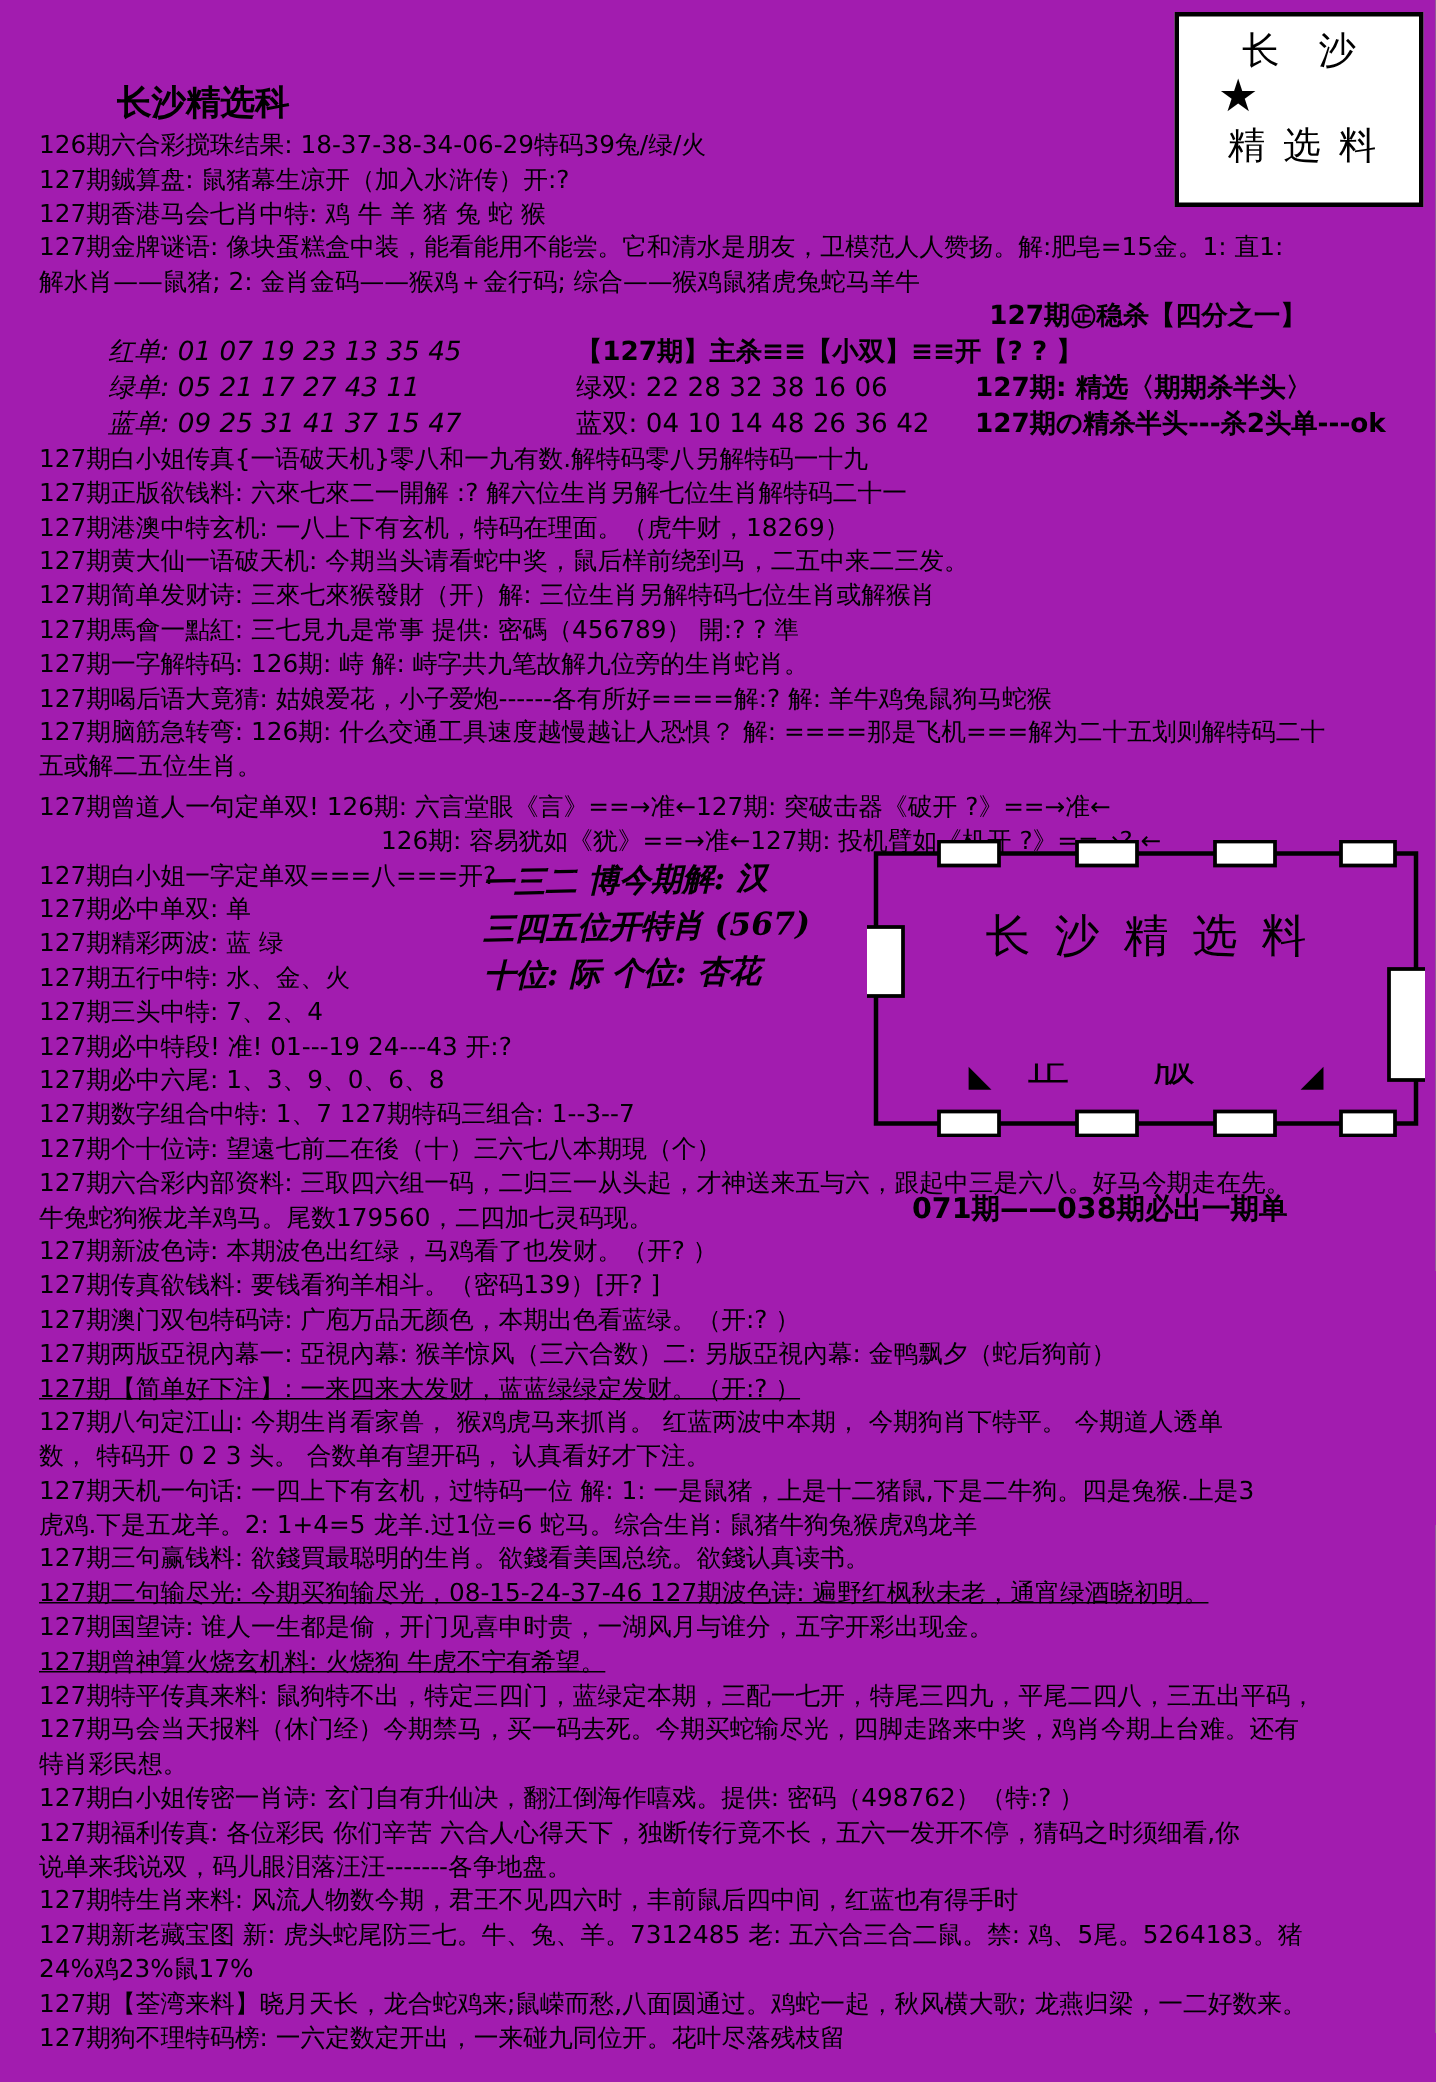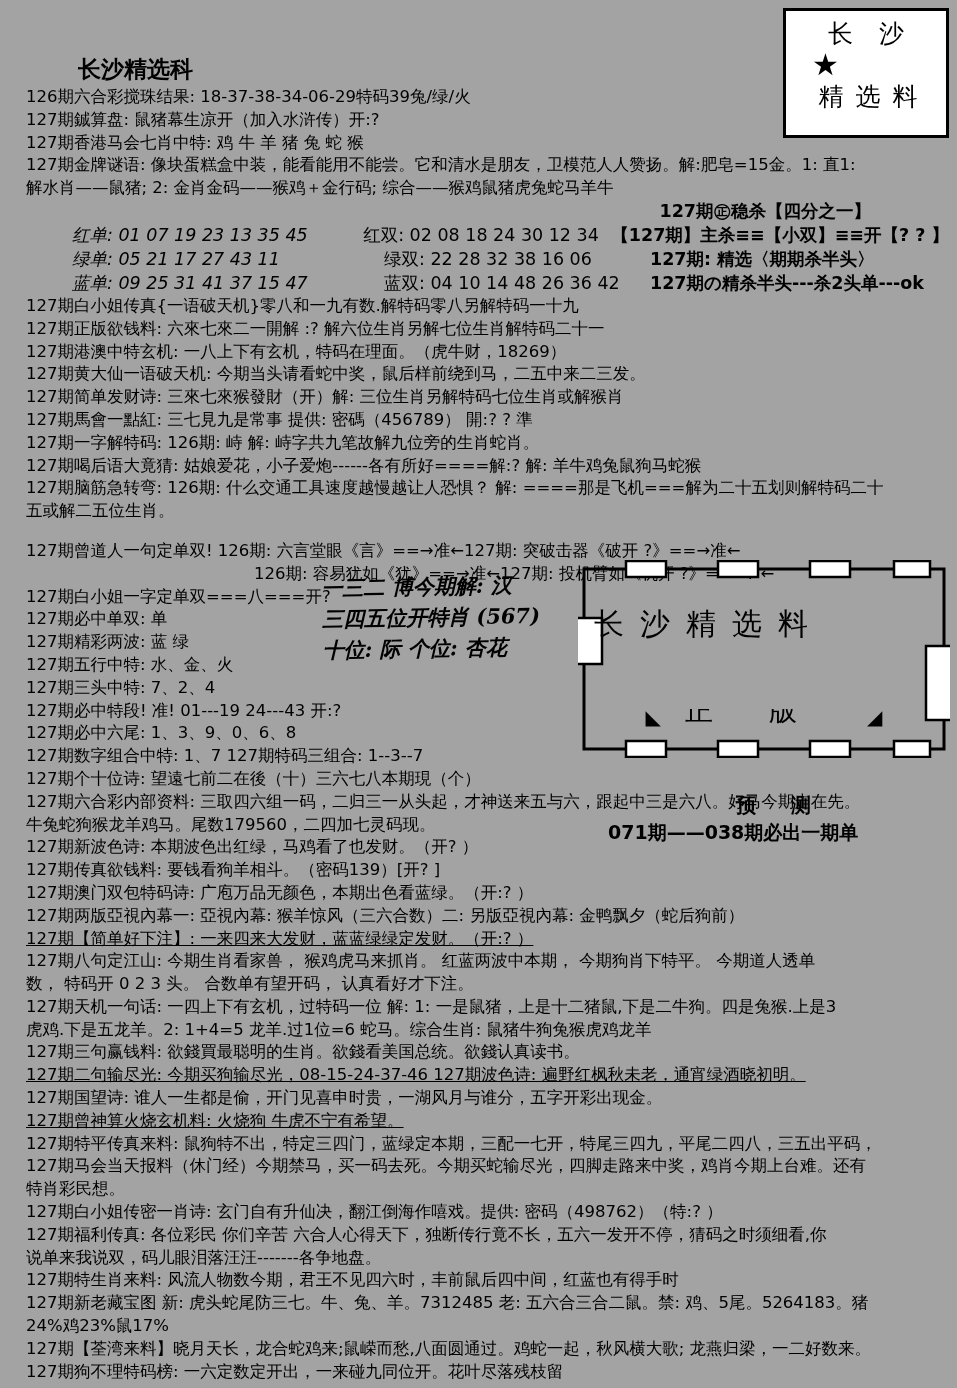--- a/index.html
+++ b/index.html
@@ -1,43 +1,43 @@
 <!DOCTYPE html>
 <html><head>
 <meta charset="utf-8">
 <style>
   html,body{margin:0;padding:0;background:#888;}
-  .page{position:relative;width:957px;height:1388px;background:#a3a3a3;color:#000;
+  .page{position:relative;width:957px;height:1388px;background:#a21caf;color:#000;
         font-family:"DejaVu Sans",sans-serif;overflow:hidden;}
   .content{padding:56px 8px 0 26px;}
   .title{font-size:23px;font-weight:bold;margin:0 0 4px 52px;line-height:26px;}
   .ln{font-size:16.5px;line-height:22.8px;white-space:nowrap;}
   .ln.u{text-decoration:underline;}
   .ln.ind{margin-left:228px;}
-  .ln.gap{margin-top:17px;}
+  .ln.gap{margin-top:4px;}
   .killline{font-size:17.5px;font-weight:bold;text-align:right;padding-right:78px;line-height:23px;}
   .numrow{display:flex;margin-left:46px;font-size:17.5px;line-height:24px;white-space:nowrap;}
   .numrow .c1{width:312px;font-style:italic;}
   .numrow .c2{width:266px;}
   .numrow .c3{font-weight:bold;}
   
   .brandbox{position:absolute;top:8px;right:8px;width:160px;height:124px;border:3px solid #000;
             text-align:center;background:#fff;}
   .brandbox .t1{font-size:25px;letter-spacing:26px;padding-left:26px;margin-top:6px;font-family:"DejaVu Serif",serif;}
   .brandbox .star{font-size:30px;text-align:left;padding-left:26px;line-height:30px;}
   .brandbox .t2{font-size:25px;letter-spacing:12px;padding-left:16px;font-family:"DejaVu Serif",serif;}
   
   .zone{position:relative;}
   .handwritten{position:absolute;left:322px;top:570px;width:290px;transform:rotate(-1deg);
                font-family:"DejaVu Serif",serif;font-weight:bold;font-style:italic;
                font-size:21px;line-height:31px;white-space:nowrap;}
   
   .stamp{position:absolute;left:578px;top:560px;width:372px;height:198px;}
   .stamp svg{position:absolute;left:0;top:0;}
-  .stamp .stitle{position:absolute;left:0;right:0;top:44px;font-size:30px;
+  .stamp .stitle{position:absolute;left:0;right:0;top:44px;text-align:center;font-size:30px;
                  letter-spacing:16px;padding-left:16px;font-family:Liberation Sans, sans-serif;}
   .stamp .ssub{position:absolute;left:0;right:0;bottom:34px;display:flex;justify-content:center;
                align-items:flex-end;gap:14px;}
   .stamp .mark{font-size:20px;line-height:14px;}
   .stamp .clip{height:15px;overflow:hidden;}
   .stamp .clip span{display:block;margin-top:-17px;font-size:28px;letter-spacing:56px;padding-left:10px;
                     font-family:"DejaVu Serif",serif;}
   
   .forecast{position:absolute;left:608px;top:792px;width:345px;font-weight:bold;}
   .forecast .ft{text-align:center;font-size:20px;letter-spacing:14px;line-height:26px;}
@@ -65,21 +65,20 @@
         <div class="ln">127期金牌谜语: 像块蛋糕盒中装，能看能用不能尝。它和清水是朋友，卫模范人人赞扬。解:肥皂=15金。1: 直1:</div>
         <div class="ln">解水肖——鼠猪; 2: 金肖金码——猴鸡＋金行码; 综合——猴鸡鼠猪虎兔蛇马羊牛</div>
       </div>
 
     <div class="killline">127期㊣稳杀【四分之一】</div>
 
     <div>
 
         <div class="numrow">
           <span class="c1">红单: 01 07 19 23 13 35 45</span>
-          <span class="c2">红双: 02 08 18 24 30 12 34</span>
           <span class="c3">【127期】主杀≡≡【小双】≡≡开【? ? 】</span>
         </div>
 
         <div class="numrow">
           <span class="c1">绿单: 05 21 17 27 43 11</span>
           <span class="c2">绿双: 22 28 32 38 16 06</span>
           <span class="c3">127期: 精选〈期期杀半头〉</span>
         </div>
 
         <div class="numrow">
@@ -179,17 +178,16 @@
     <div class="ssub">
       <span class="mark">◣</span>
       <span class="clip">
           <span>正版</span>
         </span>
       <span class="mark">◢</span>
     </div>
   </div>
 
   <div class="forecast">
-    <div class="ft">预 测</div>
     <div class="fl">071期——038期必出一期单</div>
   </div>
 
 </div>
 
 </body></html>

